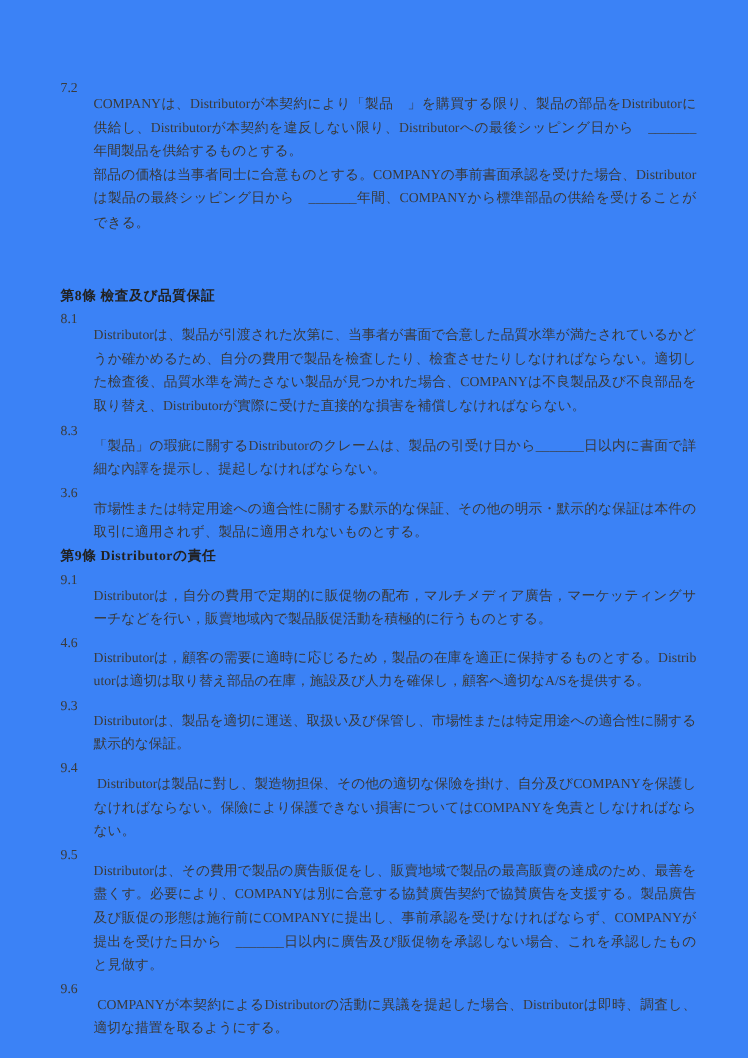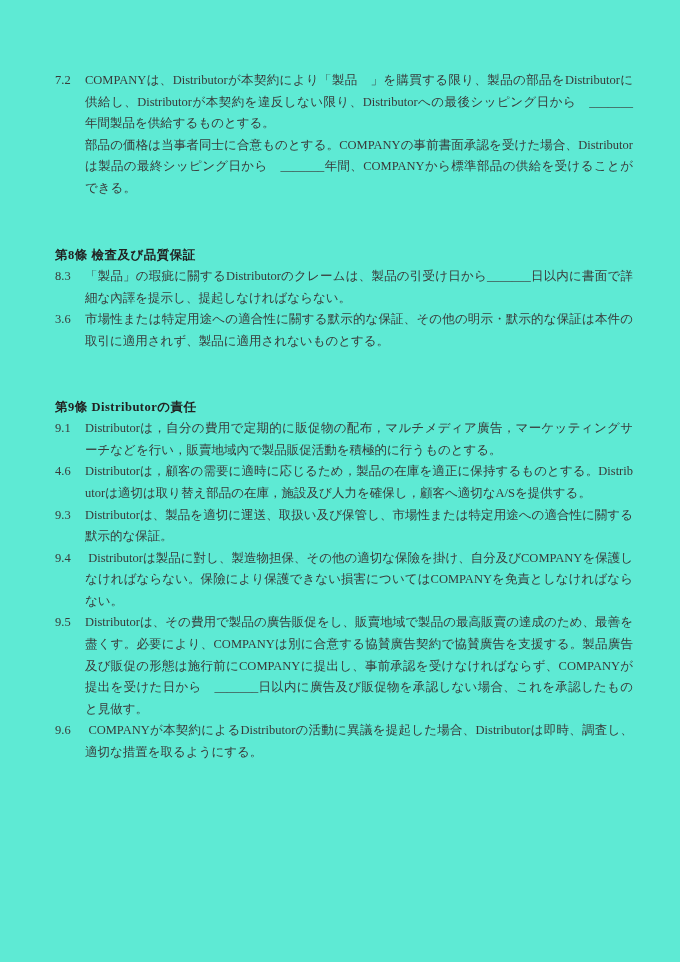--- a/index.html
+++ b/index.html
@@ -4,68 +4,74 @@
 <style>
   html, body {
     margin: 0;
     padding: 0;
     background: #ffffff;
   }
   .page {
     position: relative;
     width: 680px;
     height: 962px;
-    background: #5eead4;
+    background: #3b82f6;
     overflow: hidden;
     box-sizing: border-box;
   }
   .content {
     box-sizing: border-box;
     padding: 70px 47px 0 55px;
     font-family: "Liberation Serif", "DejaVu Serif", serif;
     font-size: 12.5px;
     line-height: 21.6px;
     color: #3a3a3a;
   }
   .heading {
     font-weight: 700;
     color: #222222;
     letter-spacing: 0.5px;
   }
   .gap-lg { margin-top: 52px; }
-  .gap-md { margin-top: 44px; }
+  .gap-md { }
   .item {
     display: flex;
     align-items: flex-start;
   }
   .num {
     flex: none;
     width: 30px;
   }
-  .body { flex: 1; min-width: 0; }
+  .body { flex: 1; min-width: 0; margin-top: 14px; }
   .para {
     margin: 0;
     text-align: justify;
     text-justify: inter-ideograph;
     word-break: break-all;
   }
 </style>
 </head>
 <body>
 
 <div class="page">
   <div class="content" style="color: rgb(58, 58, 58);">
       <div class="item">
         <span class="num">7.2</span>
         <div class="body">
           <p class="para">COMPANYは、Distributorが本契約により「製品　」を購買する限り、製品の部品をDistributorに供給し、Distributorが本契約を違反しない限り、Distributorへの最後シッピング日から　_______ 年間製品を供給するものとする。</p>
           <p class="para">部品の価格は当事者同士に合意ものとする。COMPANYの事前書面承認を受けた場合、Distributorは製品の最終シッピング日から　_______年間、COMPANYから標準部品の供給を受けることができる。</p>
         </div>
       </div>
       <div class="heading gap-lg" style="color: rgb(34, 34, 34); margin-top: 45px;">第8條 檢査及び品質保証</div>
+      <div class="item">
+        <span class="num">8.1</span>
+        <div class="body">
+          <p class="para">Distributorは、製品が引渡された次第に、当事者が書面で合意した品質水準が満たされているかどうか確かめるため、自分の費用で製品を檢査したり、檢査させたりしなければならない。適切した檢査後、品質水準を満たさない製品が見つかれた場合、COMPANYは不良製品及び不良部品を取り替え、Distributorが實際に受けた直接的な損害を補償しなければならない。</p>
+        </div>
+      </div>
       <div class="item">
         <span class="num">8.3</span>
         <div class="body">
           <p class="para">「製品」の瑕疵に關するDistributorのクレームは、製品の引受け日から_______日以内に書面で詳細な內譯を提示し、提起しなければならない。</p>
         </div>
       </div>
       <div class="item">
         <span class="num">3.6</span>
         <div class="body">
           <p class="para">市場性または特定用途への適合性に關する默示的な保証、その他の明示・默示的な保証は本件の取引に適用されず、製品に適用されないものとする。</p>

